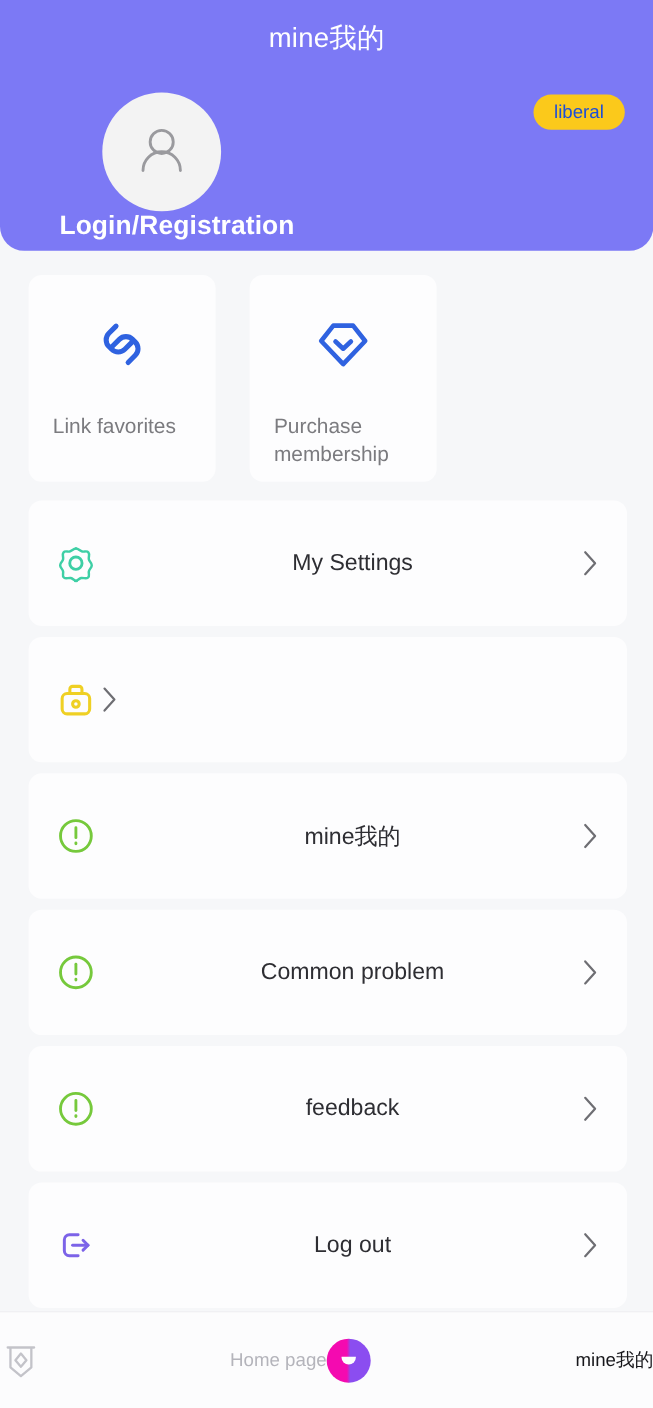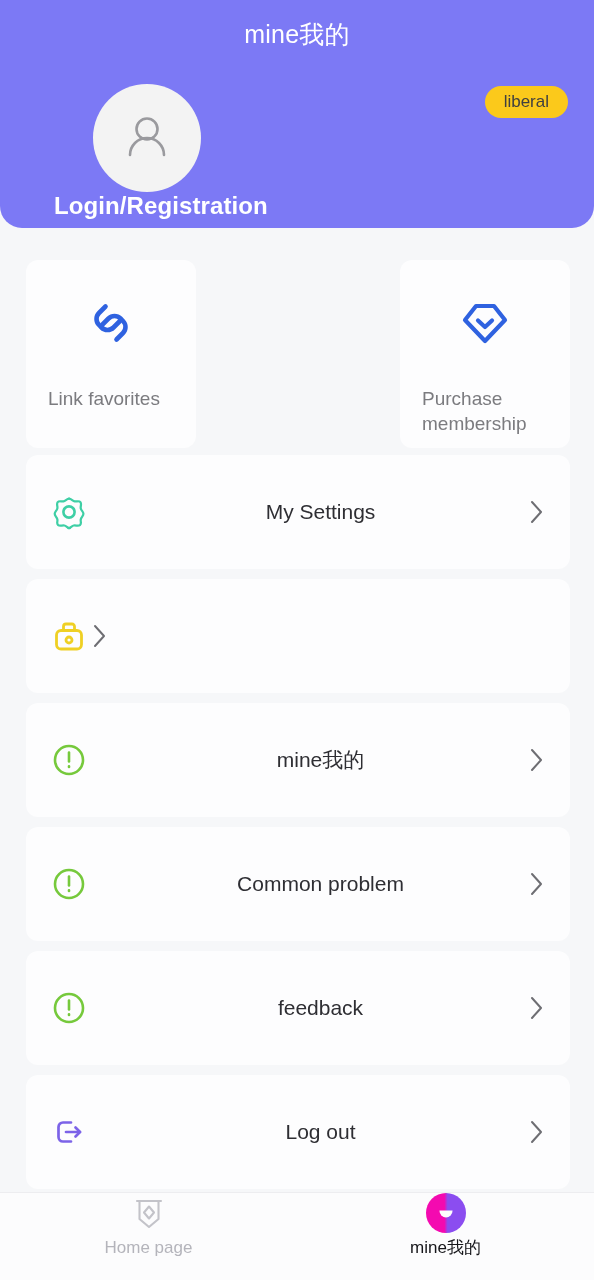--- a/index.html
+++ b/index.html
@@ -67,38 +67,37 @@
     font-weight: bold;
     letter-spacing: 0.1px;
     white-space: nowrap;
   }
 
   .liberal-badge {
     position: absolute;
     top: 86px;
     right: 26px;
     background: #fbc91b;
-    color: #404040;
+    color: #1d4ed8;
     font-size: 17px;
     font-weight: 400;
     padding: 7px 19px 8px 19px;
     border-radius: 18px;
     line-height: 1;
     white-space: nowrap;
   }
 
   
   .quick-cards {
     position: absolute;
-    top: 260px;
+    top: 250px;
     left: 26px;
     width: 544px;
     display: flex;
-    gap: 17px;
-    justify-content: space-between;
+    gap: 31px;
   }
 
   .qcard {
     width: 170px;
     height: 188px;
     background: #fdfdfe;
     border-radius: 12px;
     position: relative;
     flex: 0 0 auto;
   }
@@ -178,23 +177,23 @@
     width: 594px;
     height: 88px;
     background: #fcfcfd;
     border-top: 1px solid #ededf0;
     display: flex;
   }
 
   .nav-item {
     flex: 1 1 0;
     display: flex;
-    flex-direction: column;
-    align-items: center;
-    justify-content: flex-start;
+    flex-direction: row;
+    align-items: center;
+    justify-content: space-between;
     gap: 6px;
   }
 
   .nav-icon {
     height: 40px;
     display: flex;
     align-items: center;
     justify-content: center;
   }
 

